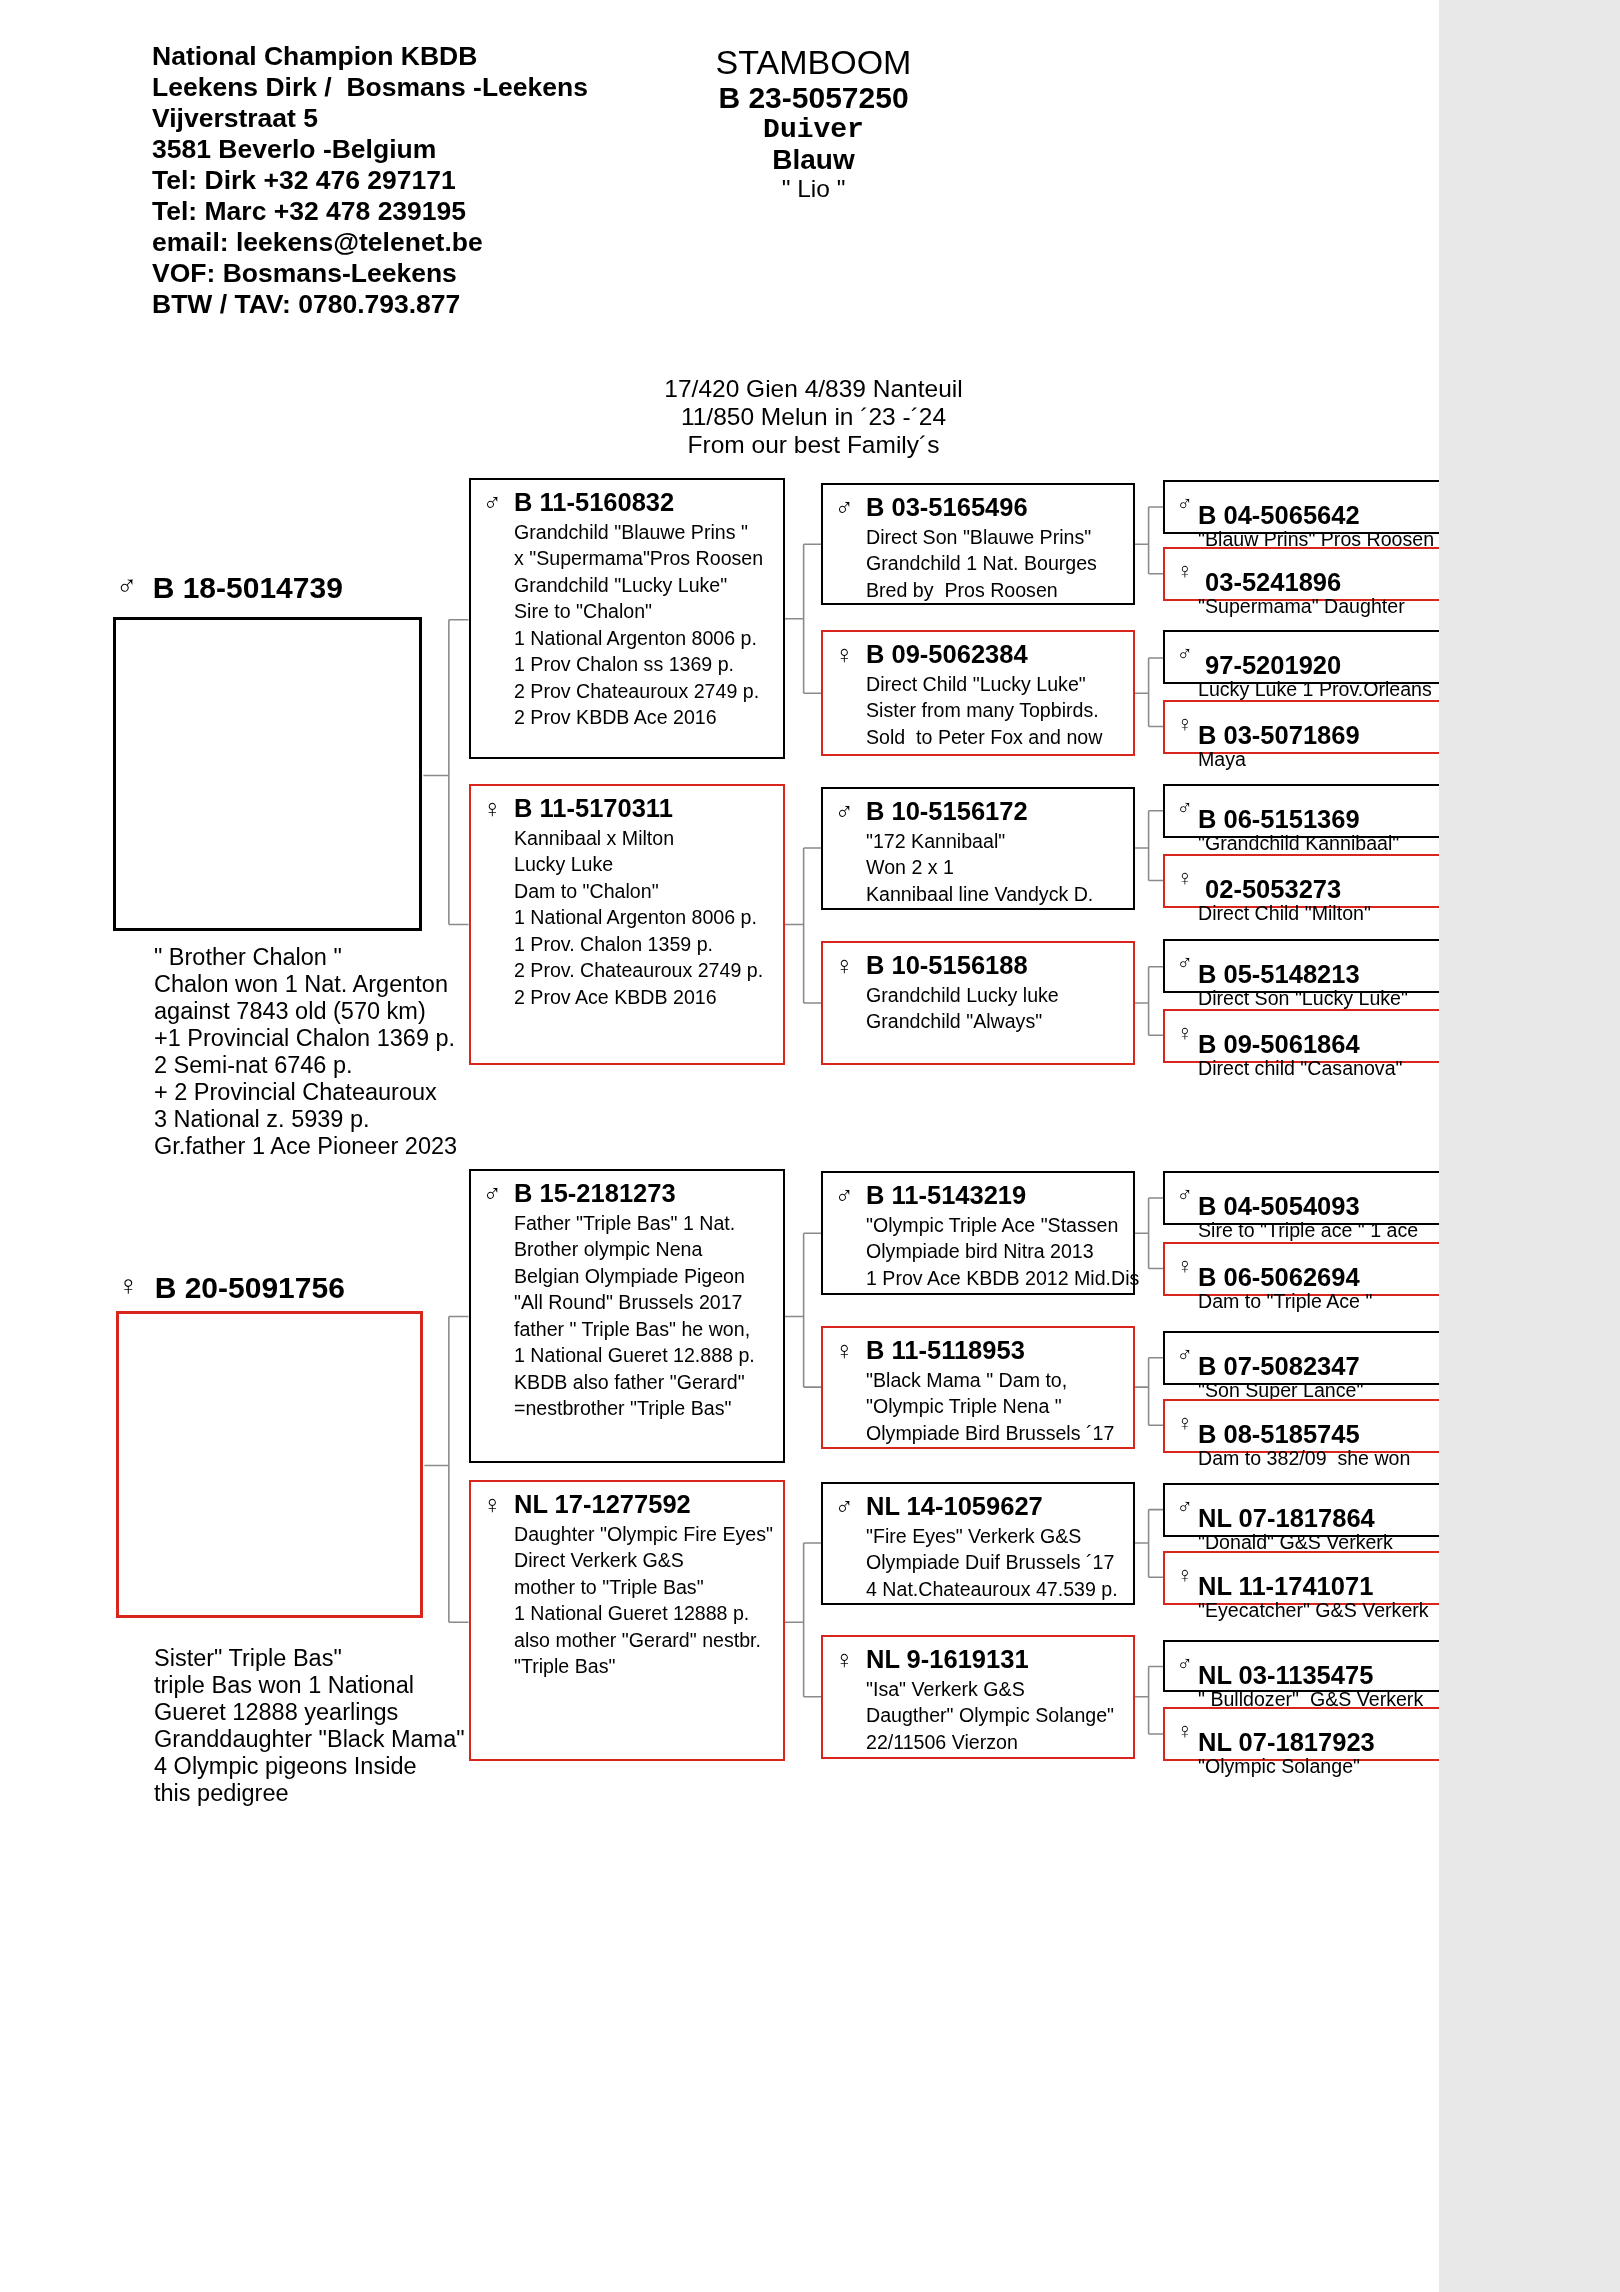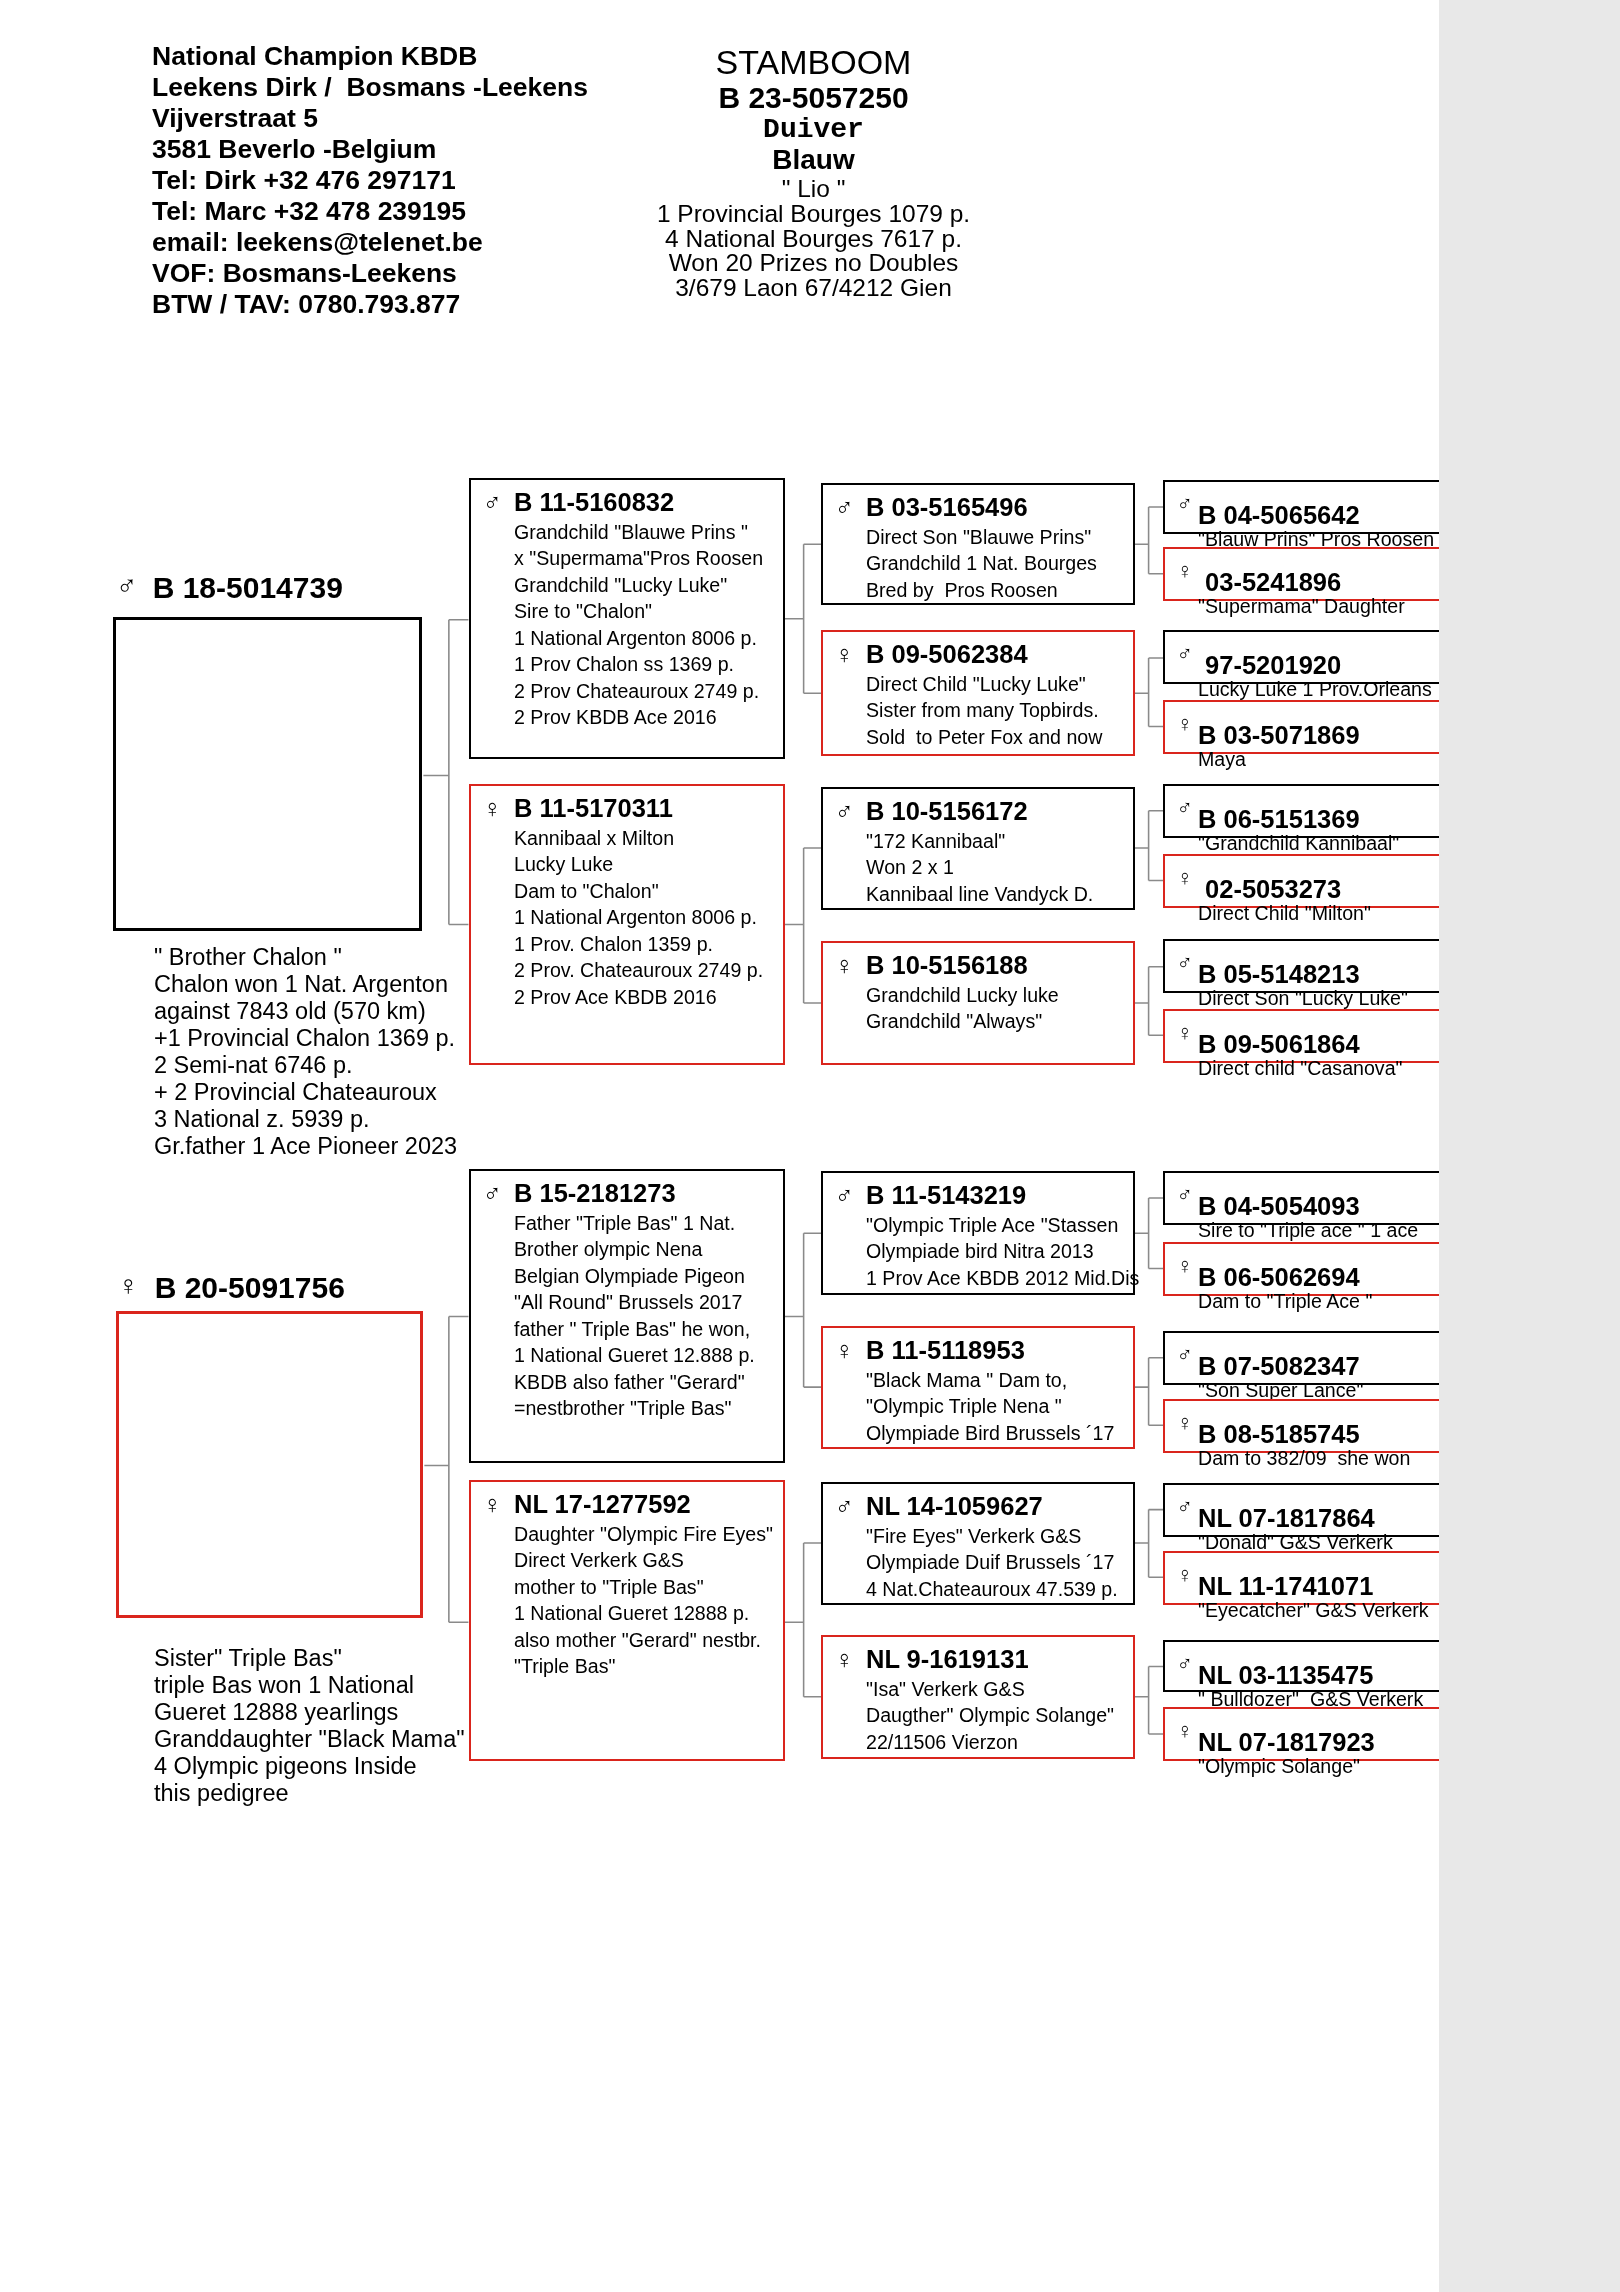--- a/index.html
+++ b/index.html
@@ -74,26 +74,25 @@
 email: leekens@telenet.be
 VOF: Bosmans-Leekens
 BTW / TAV: 0780.793.877</div>
 
   <div class="abs center-head">
     <div class="t-main">STAMBOOM</div>
     <div class="t-ring">B 23-5057250</div>
     <div class="t-sex">Duiver</div>
     <div class="t-color">Blauw</div>
     <div class="t-name">" Lio "</div>
-    <div class="t-res">1 Provincial Bourges 1079 p.
-4 National Bourges 7617 p.
-Won 20 Prizes no Doubles
-3/679 Laon 67/4212 Gien</div>
-  </div>
-
+  </div>
+
+  <div class="abs intro">17/420 Gien 4/839 Nanteuil
+11/850 Melun in ´23 -´24
+From our best Family´s</div>
 
   <div class="abs g1-label" style="left:116px;top:571px;">
     <span class="g1-sym">♂</span><span>B 18-5014739</span>
   </div>
   <div class="abs g1-box male" style="left:113px;top:617px;width:303px;height:308px;"></div>
   <div class="abs g1-caption" style="left:154px;top:944px;">" Brother Chalon "
 Chalon won 1 Nat. Argenton
 against 7843 old (570 km)
 +1 Provincial Chalon 1369 p.
 2 Semi-nat 6746 p.

